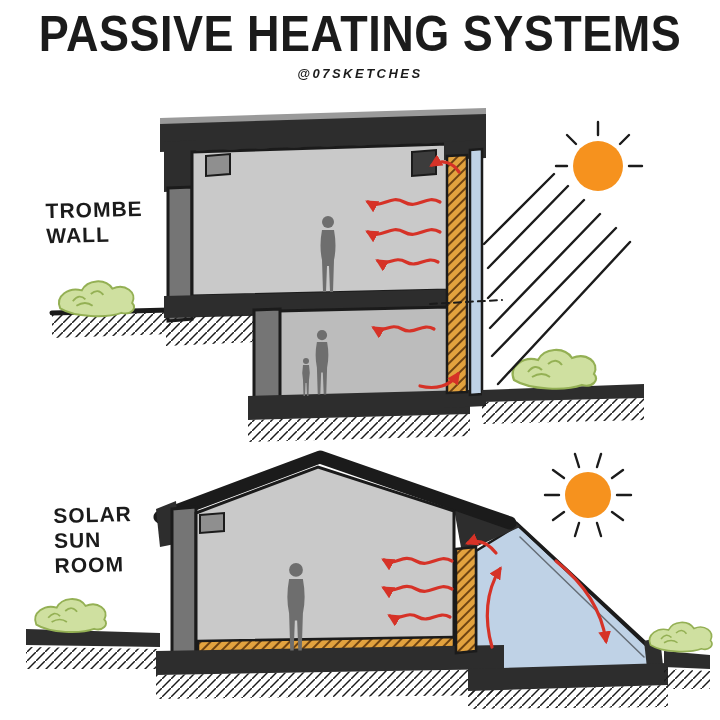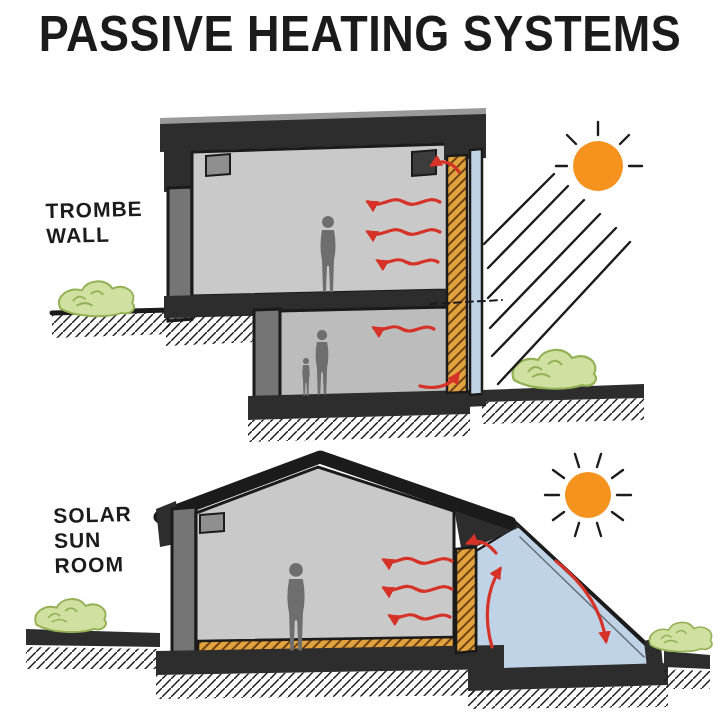--- a/index.html
+++ b/index.html
@@ -42,20 +42,21 @@
   .hatch-line{stroke:var(--c-ink,#1b1b1b);stroke-width:1.5}
   .mass-bg{fill:var(--c-mass,#e2a23e)}
   .mass-line{stroke:var(--c-mass-line,#6e4312);stroke-width:2}
 </style>
 </head>
 <body>
 
 <div class="page">
 
   <h1 class="title">PASSIVE HEATING SYSTEMS</h1>
+  <div class="credit">@07SKETCHES</div>
 
   <section class="diagram diagram-top">
     <div class="label label-top">
       <span>TROMBE</span>
       <span>WALL</span>
     </div>
 
     <svg viewBox="0 0 720 347">
       <defs>
         <pattern id="hatchA" width="9" height="9" patternUnits="userSpaceOnUse">

